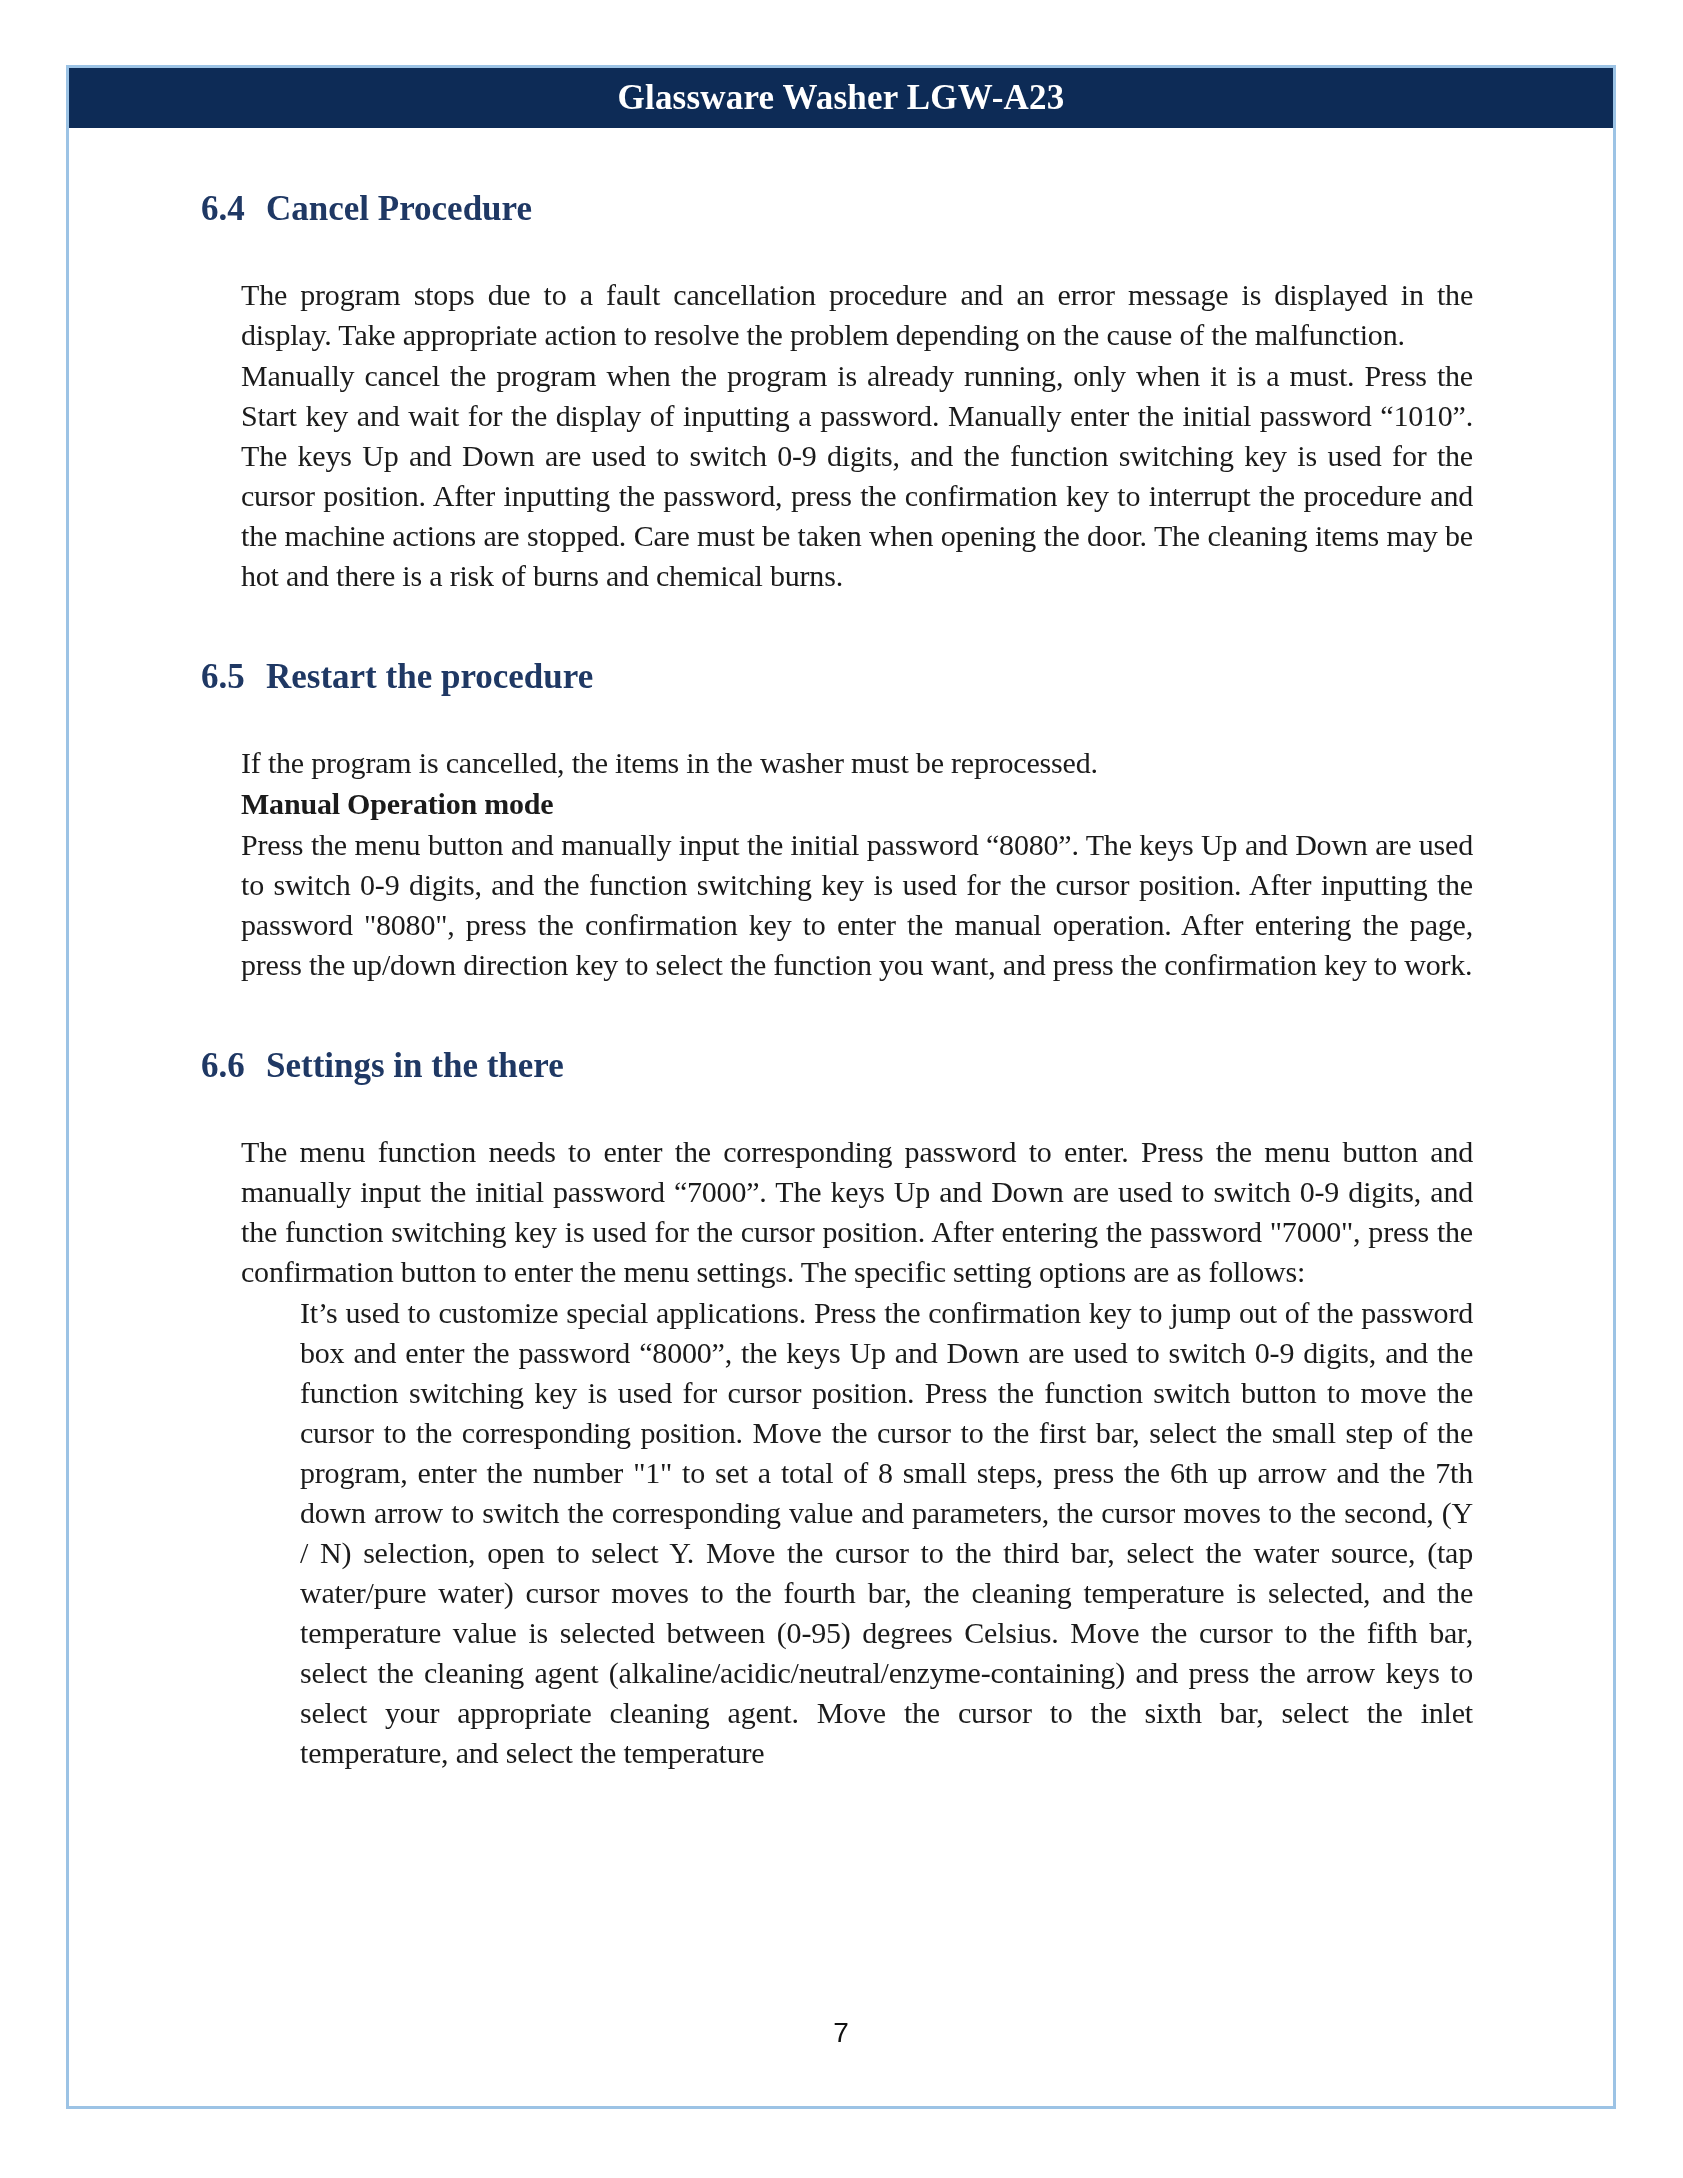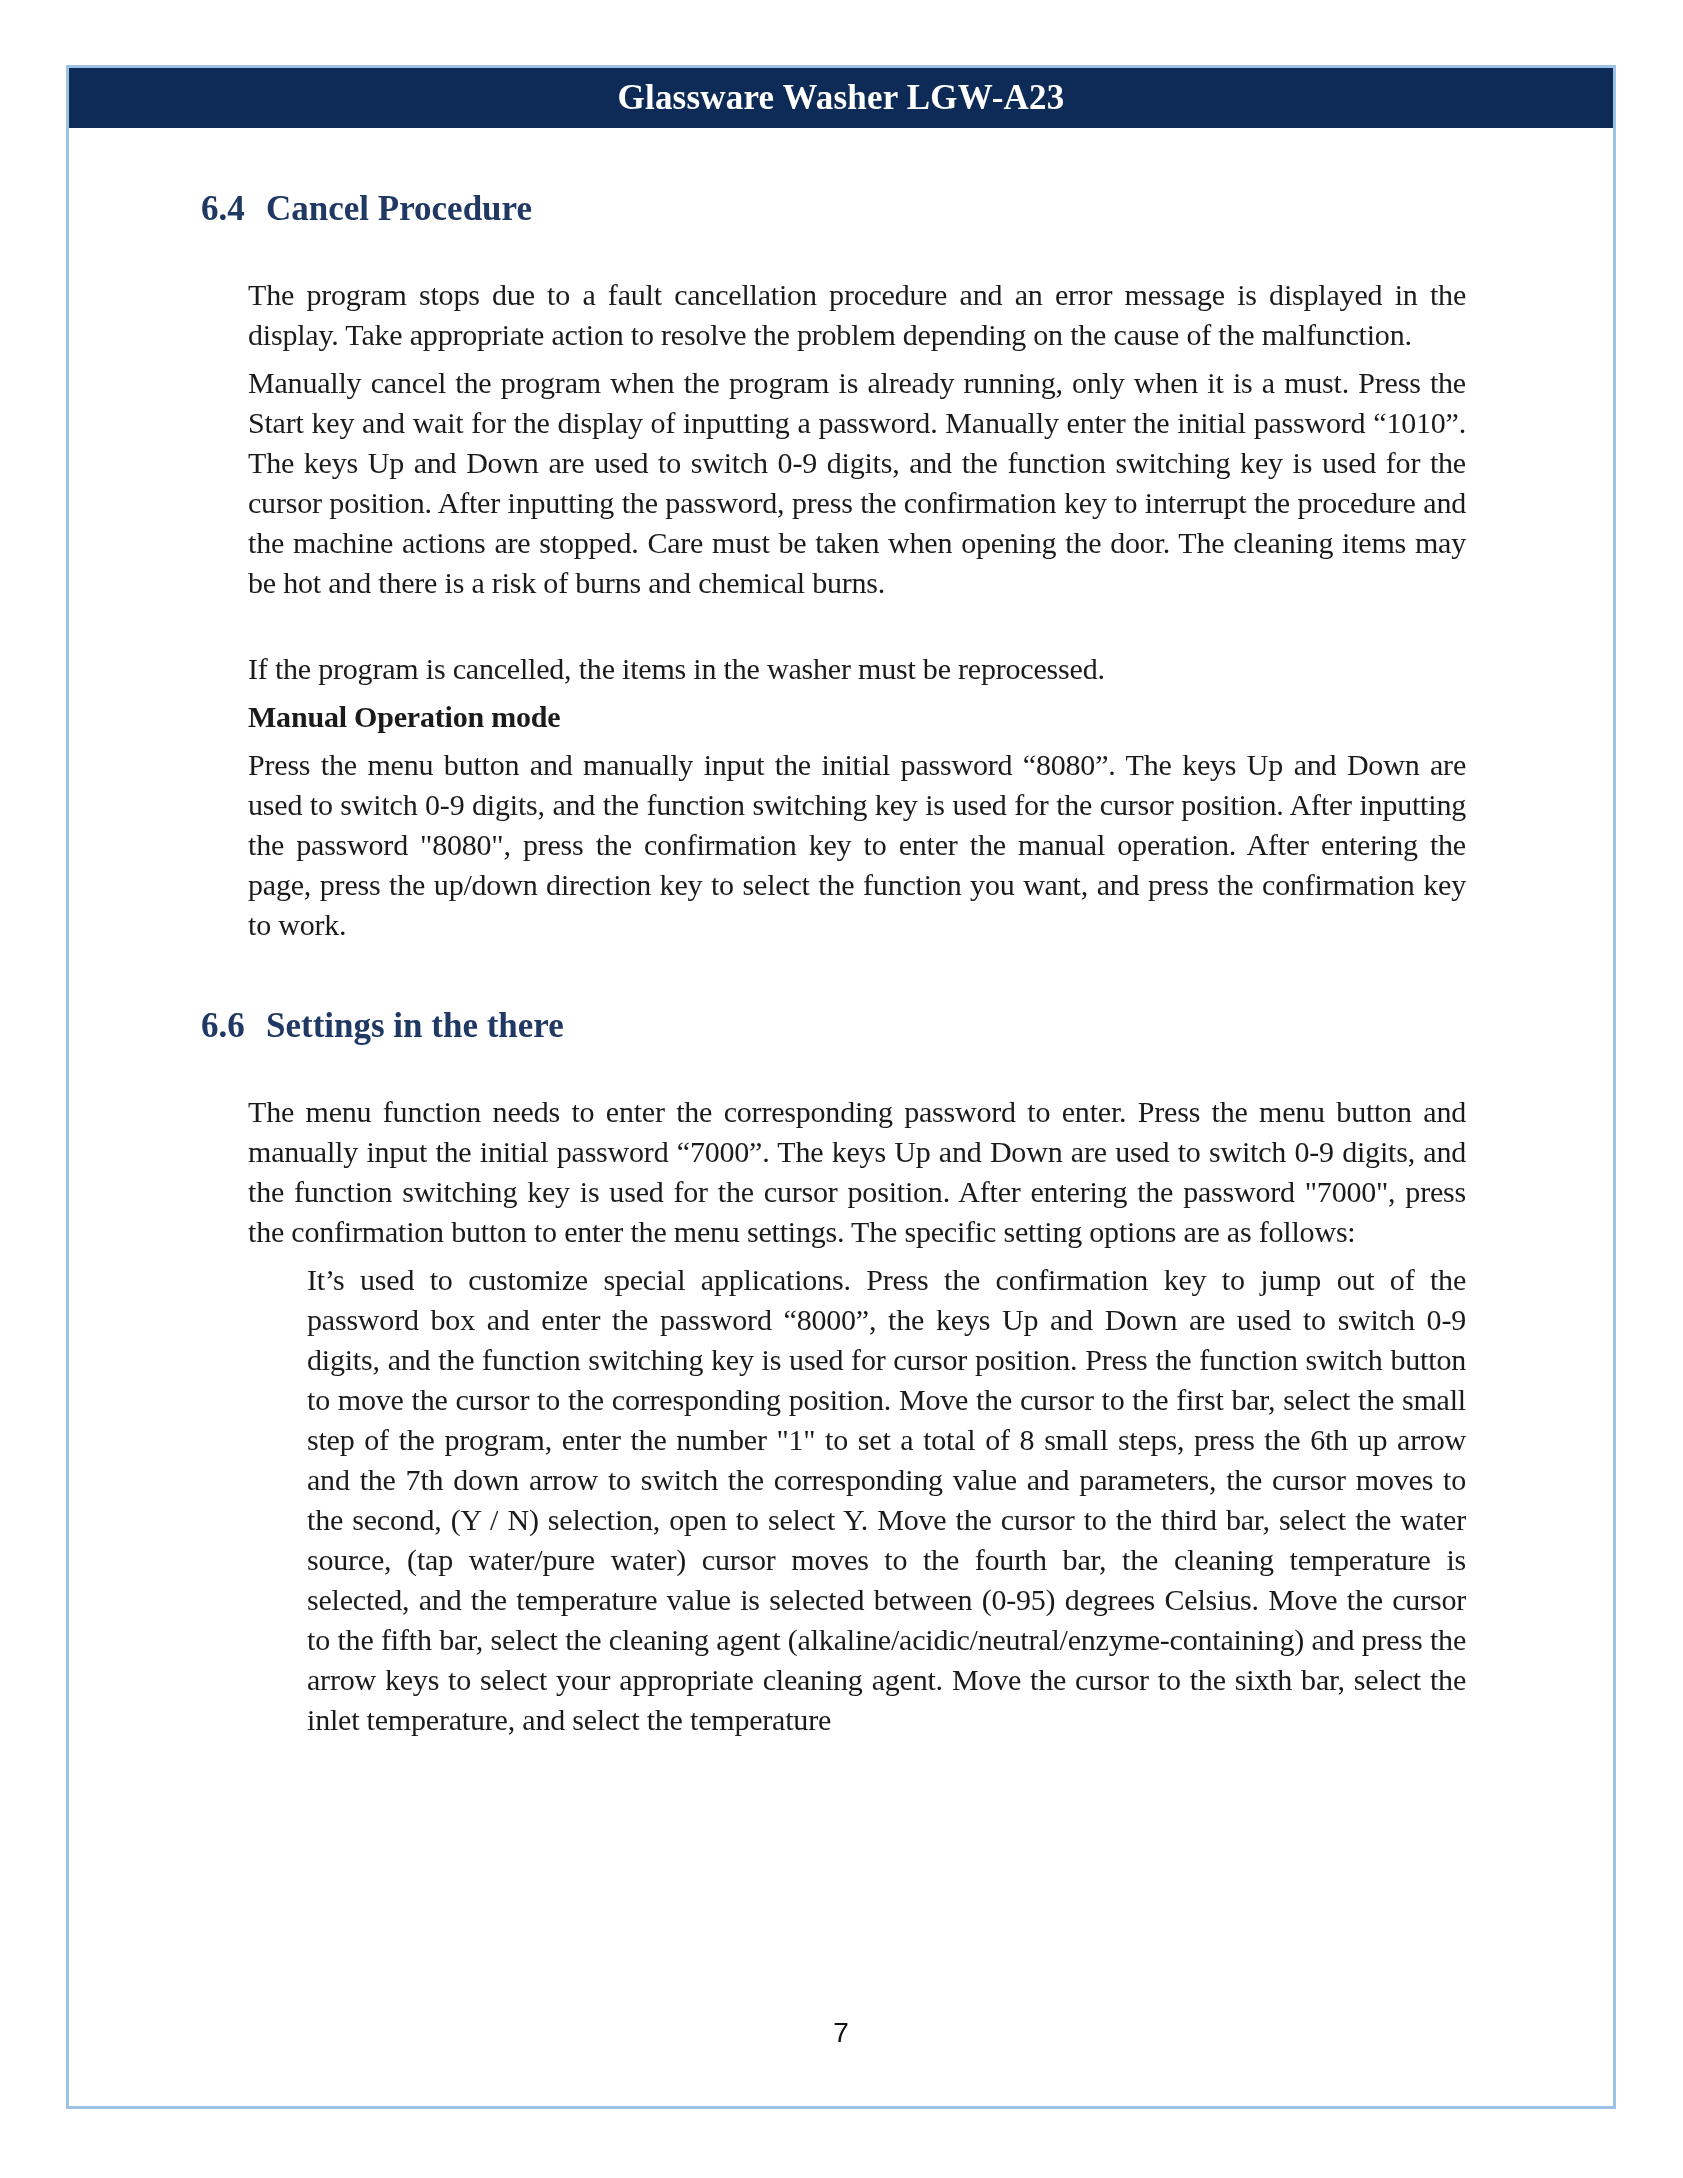--- a/index.html
+++ b/index.html
@@ -64,21 +64,21 @@
     display: inline-block;
     min-width: 98px;
   }
   .section-body {
     margin: 46px 0 0 39px;
   }
   .subsection-body {
     margin: 0 0 0 98px;
   }
   p.para {
-    margin: 8px;
+    margin: 1px;
     color: var(--body-text);
     font-size: 30px;
     line-height: 40px;
     text-align: justify;
     letter-spacing: -0.2px;
   }
   p.para b, p.para .run-bold { font-weight: 700; }
   .doc-footer {
     position: absolute;
     bottom: 57px;
@@ -107,20 +107,23 @@
       <h2 class="section-heading">
         <span class="sec-num">6.4</span><span class="sec-title">Cancel Procedure</span>
       </h2>
       <div class="section-body">
         <p class="para"><span>The program stops due to a fault cancellation procedure and an error message is displayed in the display. Take appropriate action to resolve the problem depending on the cause of the malfunction.</span></p>
         <p class="para"><span>Manually cancel the program when the program is already running, only when it is a must. Press the Start key and wait for the display of inputting a password. Manually enter the initial password “1010”. The keys Up and Down are used to switch 0-9 digits, and the function switching key is used for the cursor position. After inputting the password, press the confirmation key to interrupt the procedure and the machine actions are stopped. Care must be taken when opening the door. The cleaning items may be hot and there is a risk of burns and chemical burns.</span></p>
       </div>
     </section>
 
     <section>
+      <h2 class="section-heading">
+        <span class="sec-num">6.5</span><span class="sec-title">Restart the procedure</span>
+      </h2>
       <div class="section-body">
         <p class="para"><span>If the program is cancelled, the items in the washer must be reprocessed.</span></p>
         <p class="para"><span class="run-bold">Manual Operation mode</span></p>
         <p class="para"><span>Press the menu button and manually input the initial password “8080”. The keys Up and Down are used to switch 0-9 digits, and the function switching key is used for the cursor position. After inputting the password "8080", press the confirmation key to enter the manual operation. After entering the page, press the up/down direction key to select the function you want, and press the confirmation key to work.</span></p>
       </div>
     </section>
 
     <section>
       <h2 class="section-heading">
         <span class="sec-num">6.6</span><span class="sec-title">Settings in the there</span>

